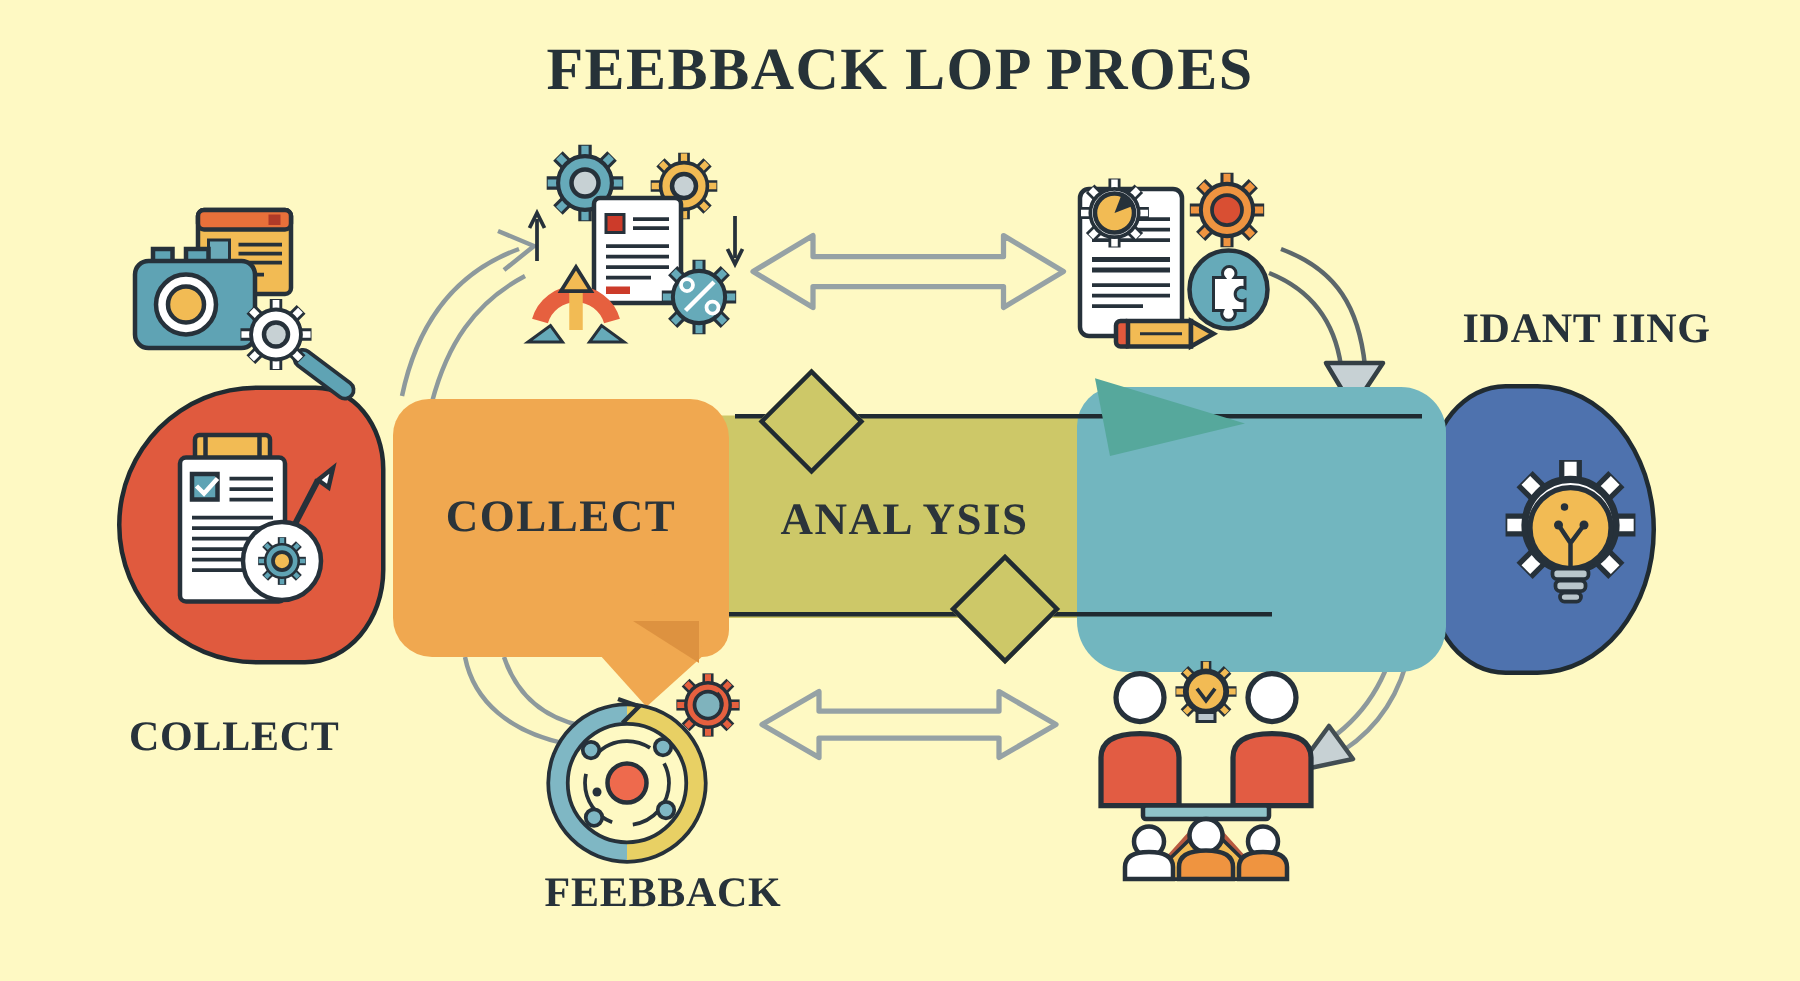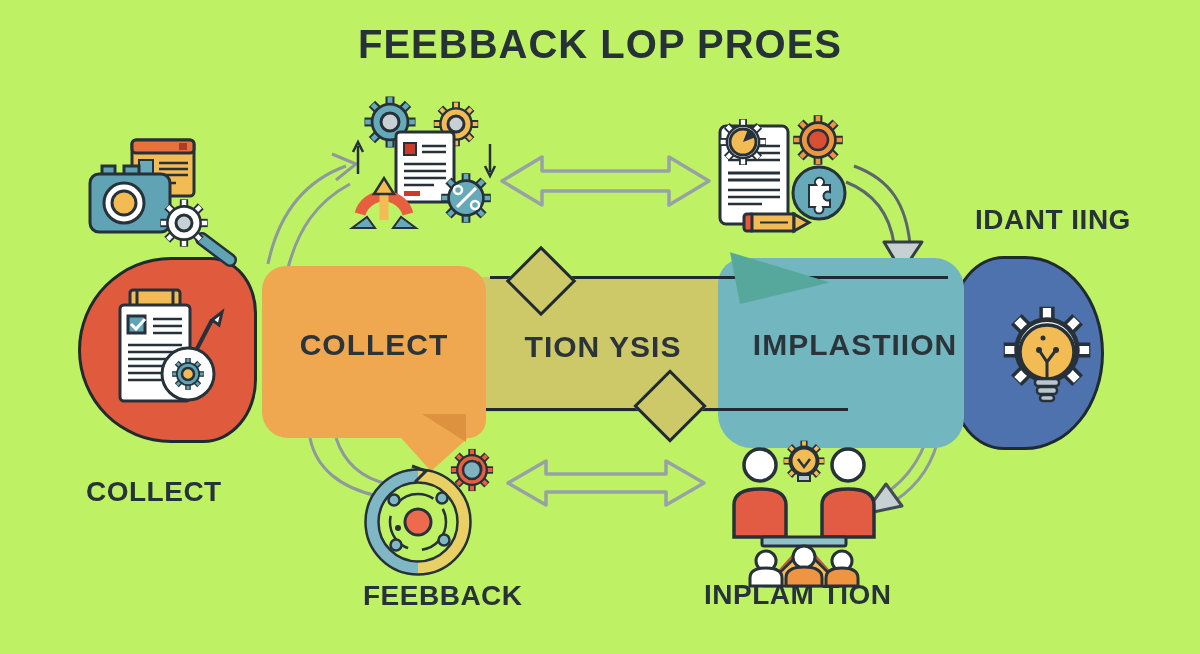--- a/index.html
+++ b/index.html
@@ -1,19 +1,19 @@
 <!DOCTYPE html>
 <html><head>
 <meta charset="utf-8">
 <style>
   html,body{margin:0;padding:0;background:#9aa4a8;}
   #canvas{
     position:relative;width:1200px;height:654px;overflow:hidden;
-    background:#bef264;
-    font-family:Liberation Sans, sans-serif;
+    background:#fef9c3;
+    font-family:Liberation Serif, serif;
     -webkit-font-smoothing:antialiased;
   }
   .abs{position:absolute;}
   
   .title{
     left:0;right:0;top:22px;text-align:center;
     font-size:40px;font-weight:bold;color:#263238;letter-spacing:1px;
     z-index:5;
   }
   .band-label{
@@ -139,27 +139,25 @@
   <div class="abs blob-blue shape"></div>
   <div class="abs seg-teal shape"></div>
   <div class="abs teal-fold"></div>
   <div class="abs blob-red shape"></div>
   <div class="abs line-top"></div>
   <div class="abs line-bottom"></div>
   <div class="abs diamond diamond1"></div>
   <div class="abs diamond diamond2"></div>
 
   <div class="abs band-label" style="left:262px;top:328px;width:224px">COLLECT</div>
-  <div class="abs band-label" style="left:478px;top:330px;width:250px">TION YSIS</div>
-  <div class="abs band-label" style="left:745px;top:328px;width:220px">IMPLASTIION</div>
+  <div class="abs band-label" style="left:478px;top:330px;width:250px">ANAL YSIS</div>
 
   <div class="abs outer-label" style="left:86px;top:476px">COLLECT</div>
   <div class="abs outer-label" style="left:975px;top:204px">IDANT IING</div>
   <div class="abs outer-label" style="left:363px;top:580px">FEEBBACK</div>
-  <div class="abs outer-label" style="left:704px;top:579px">INPLAM TION</div>
 
   <svg class="abs icon" style="left:80px;top:126px" width="170" height="142" viewBox="0 0 170 142">
     <g>
       <rect x="52" y="14" width="62" height="56" rx="4" fill="#f2bb54" stroke="#26313a" stroke-width="3"></rect>
       <rect x="52" y="14" width="62" height="13" rx="4" fill="#e8703a" stroke="#26313a" stroke-width="3"></rect>
       <rect x="99" y="17" width="8" height="7" fill="#b03a28"></rect>
       <rect x="59" y="34" width="14" height="14" fill="#6aa9b8" stroke="#26313a" stroke-width="2"></rect>
       <g stroke="#26313a" stroke-width="2.5">
         <line x1="79" y1="37" x2="108" y2="37"></line>
           <line x1="79" y1="43" x2="108" y2="43"></line>

